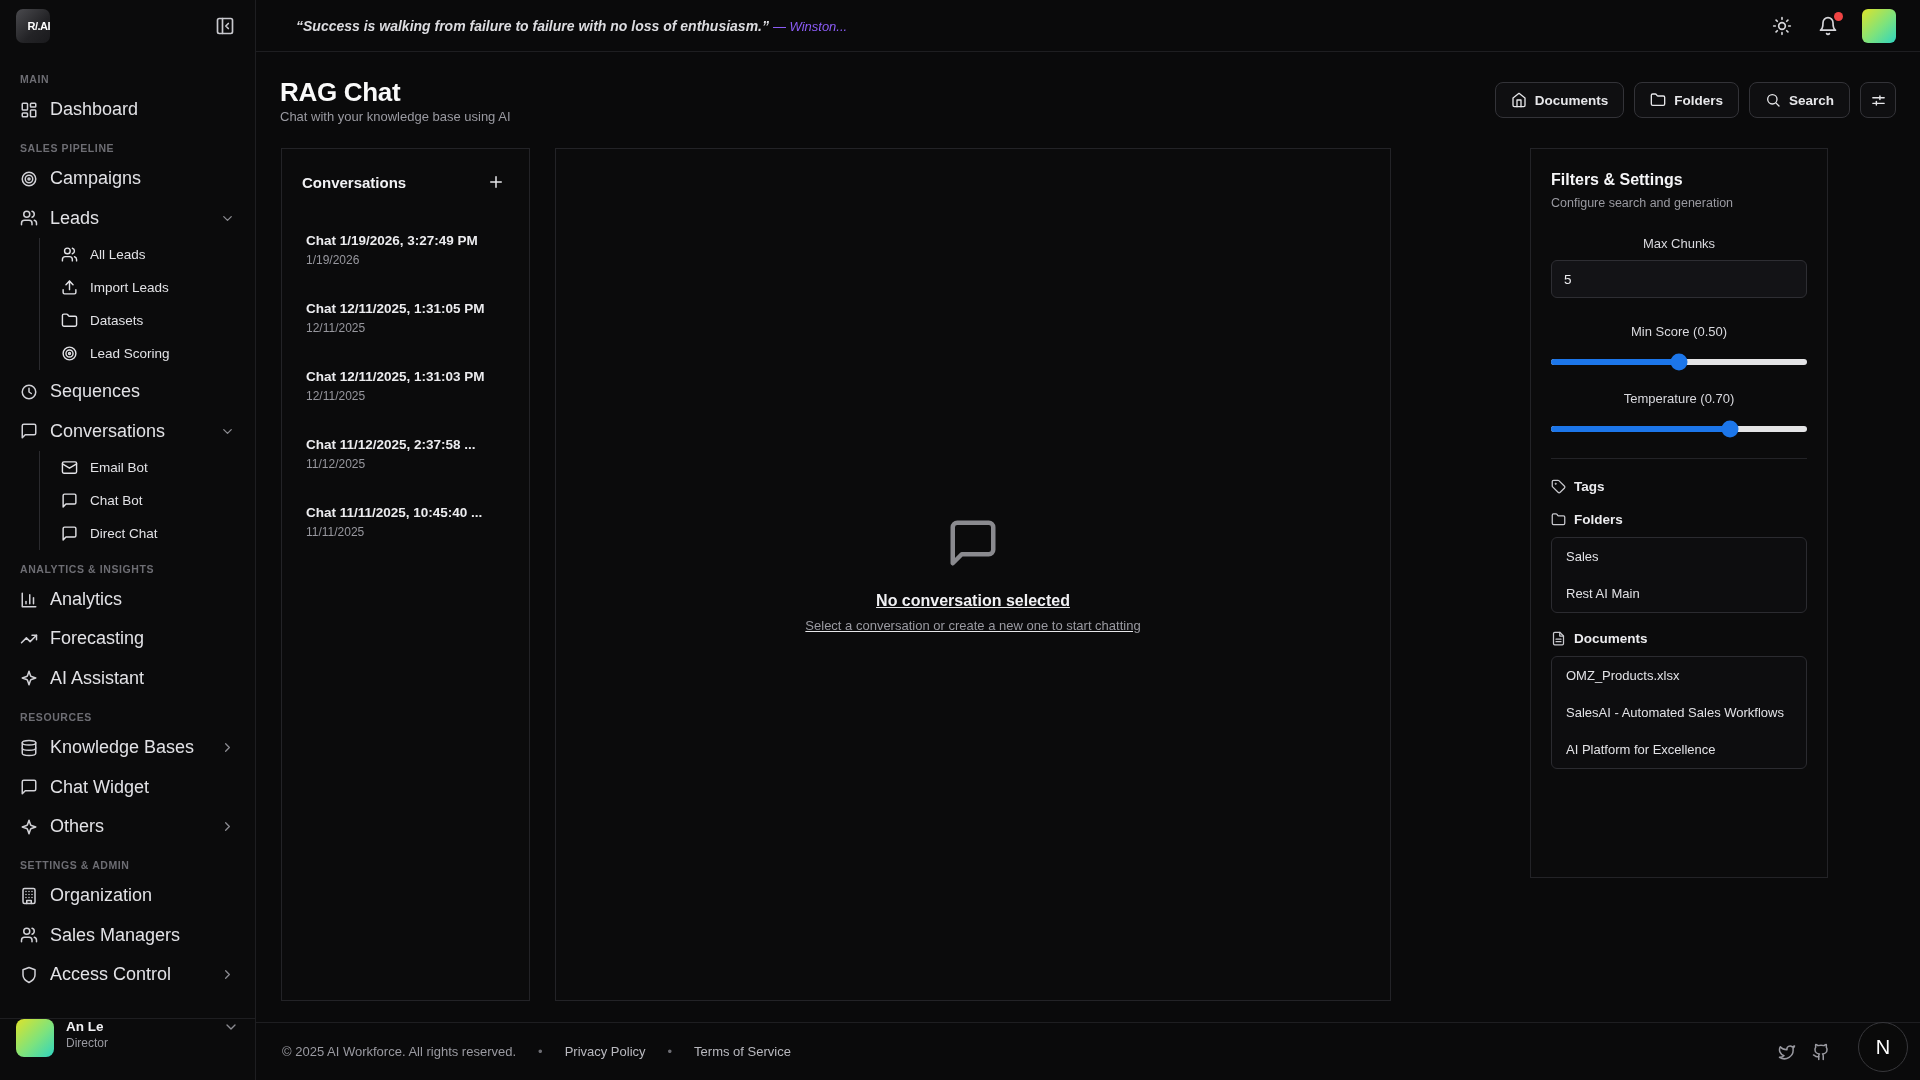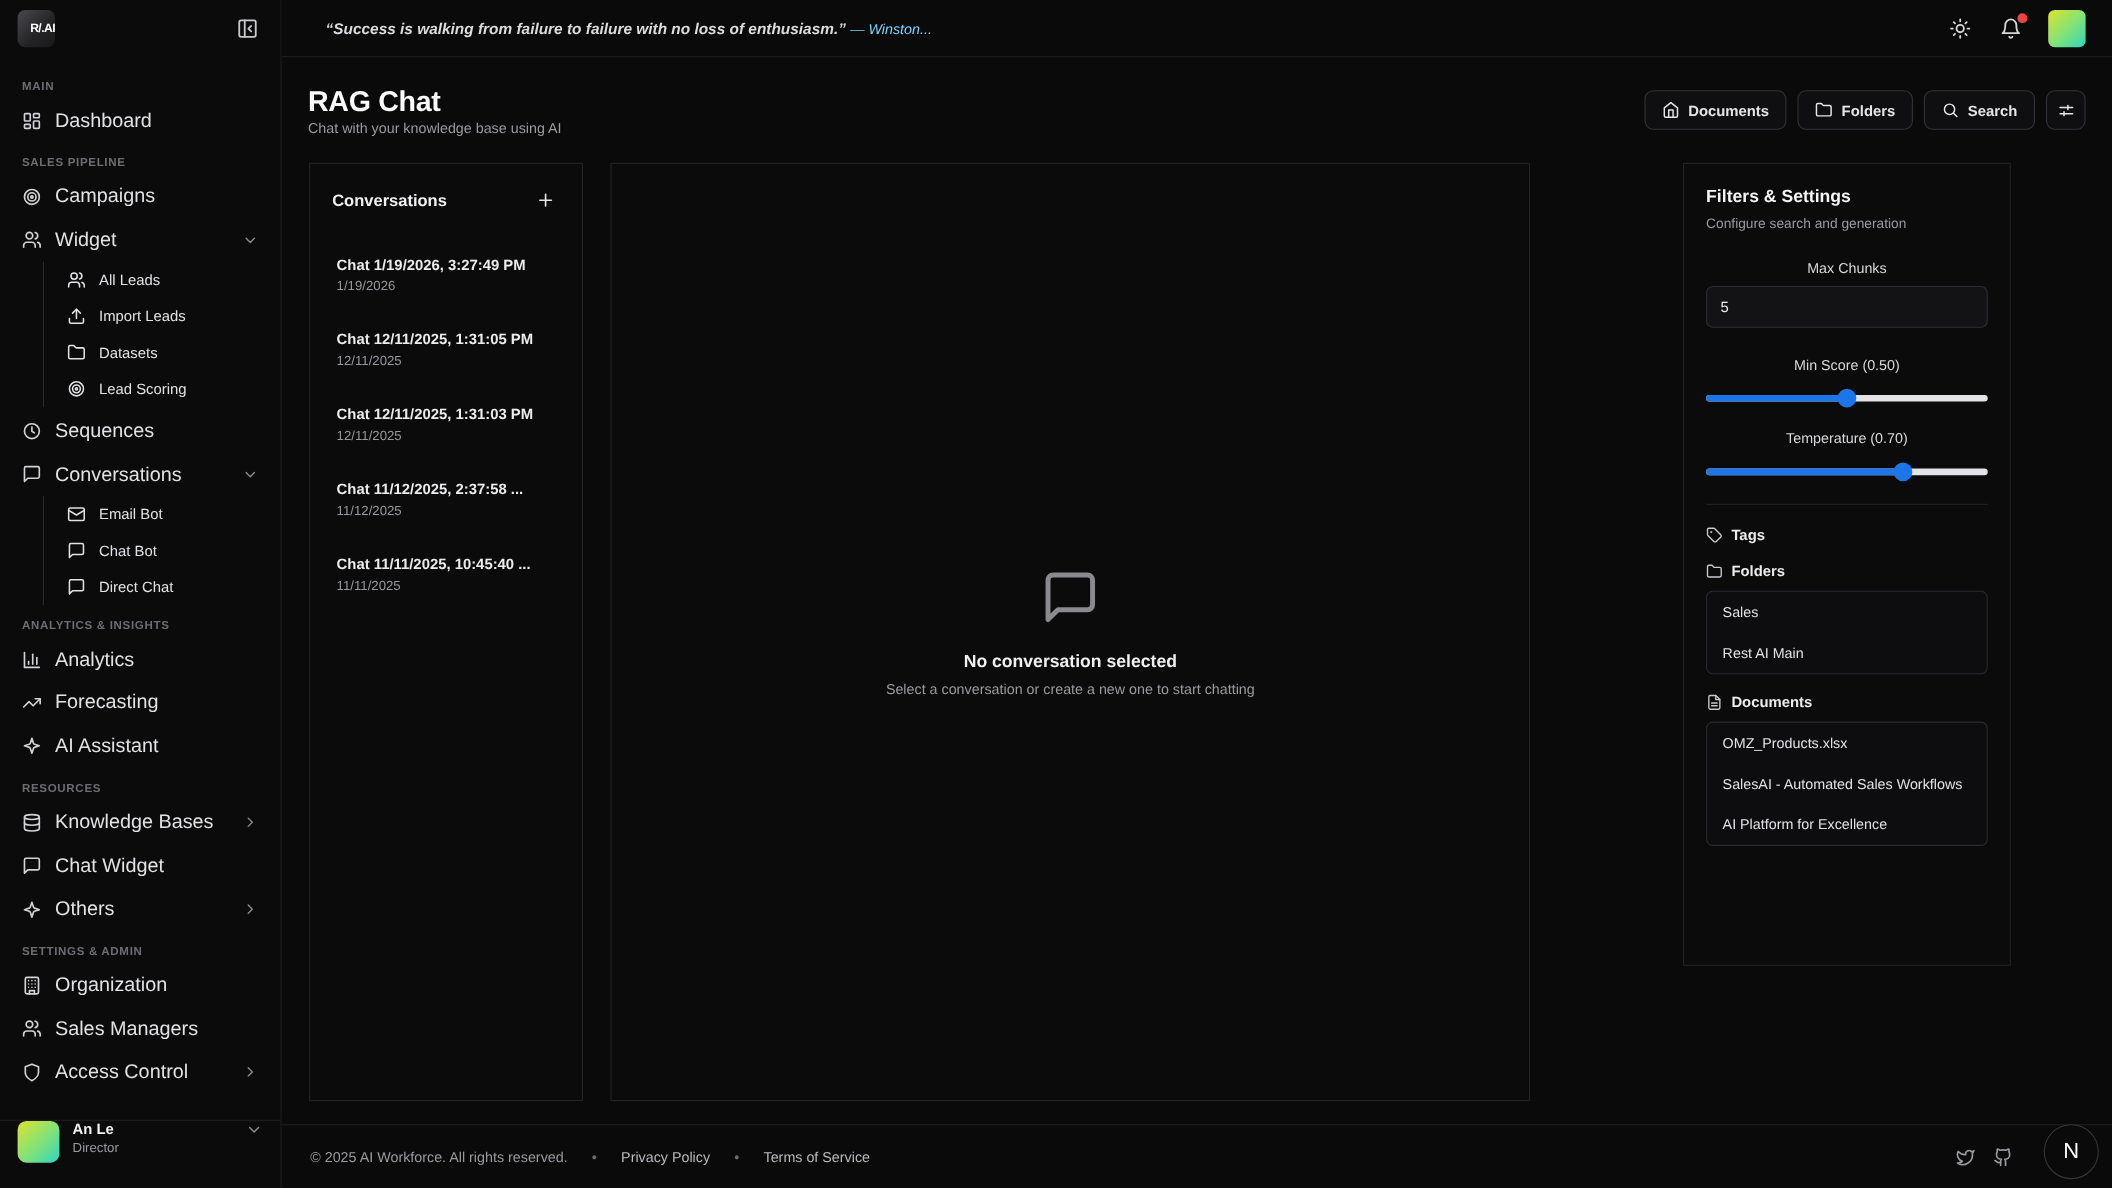--- a/index.html
+++ b/index.html
@@ -58,21 +58,21 @@
   .sidebar-user .chev { margin-left:auto; color:#8c8c92; }
 
   
   .topbar {
     position:absolute; left:256px; top:0; right:0; height:52px;
     border-bottom:1px solid #1e1e21; display:flex; align-items:center;
     padding:0 24px; background:#0a0a0b;
   }
   .quote { font-size:14px; margin-left:16px; }
   .quote-text { font-style:italic; font-weight:600; color:#dcdce0; }
-  .quote-attr { font-style:italic; color:#7dd3fc; font-size:13px;margin-top:30px; }
+  .quote-attr { font-style:italic; color:#8b5cf6; font-size:13px;margin-top:30px; }
   .topbar-right { margin-left:auto; display:flex; align-items:center; gap:22px; }
   .icon-btn { background:none; border:none; color:#d6d6da; cursor:pointer; padding:2px; position:relative; }
   .bell-dot {
     position:absolute; top:-2px; right:-3px; width:9px; height:9px;
     border-radius:50%; background:#f04444;
   }
   .topbar-avatar { width:34px; height:34px; border-radius:6px; cursor:pointer; border:none; }
 
   
   .page-head {
@@ -86,21 +86,21 @@
     height:36px; display:flex; align-items:center; gap:8px; padding:0 15px;
     background:#0f0f11; border:1px solid #333338; border-radius:8px;
     color:#e6e6e9; font-size:13.5px; font-weight:600; cursor:pointer;
     font-family:"Liberation Sans", sans-serif;
   }
   .tool-btn.icon-only { width:36px; padding:0; justify-content:center; }
 
   
   .panel { position:absolute; background:#0b0b0c; border:1px solid #232327; }
   .conv-panel { left:281px; top:148px; width:249px; height:853px; }
-  .chat-panel { left:555px; top:148px; width:836px; height:853px; display:flex; align-items:center; justify-content:center; }
+  .chat-panel { left:555px; top:148px; width:836px; height:853px; display:flex; align-items:center; justify-content:center;text-decoration:underline; }
   .filters-panel { left:1530px; top:148px; width:298px; height:730px; padding:22px 20px; }
 
   
   .conv-head { display:flex; align-items:center; justify-content:space-between; padding:20px 20px 6px; }
   .conv-title { font-size:15px; font-weight:700; color:#f1f1f4; }
   .plus-btn { background:none; border:none; color:#e6e6e9; cursor:pointer; padding:4px; }
   .conv-list { padding:22px 8px 0; }
   .conv-item { padding:10px 16px; border-radius:6px; cursor:pointer; margin-bottom:14px; }
   .conv-item-title { font-size:13.5px; font-weight:600; color:#ececef; white-space:nowrap; overflow:hidden; }
   .conv-item-date { font-size:12px; color:#97979e; margin-top:5px; }
@@ -196,21 +196,21 @@
     </div>
     <div class="nav-item">
       <span class="nicon">
           <svg width="18" height="18" viewBox="0 0 24 24" fill="none" stroke="currentColor" stroke-width="2" stroke-linecap="round" stroke-linejoin="round">
             <path d="M16 21v-2a4 4 0 0 0-4-4H6a4 4 0 0 0-4 4v2"></path>
             <circle cx="9" cy="7" r="4"></circle>
             <path d="M22 21v-2a4 4 0 0 0-3-3.87"></path>
             <path d="M16 3.13a4 4 0 0 1 0 7.75"></path>
           </svg>
         </span>
-      <span>Widget</span>
+      <span>Leads</span>
       <span class="chev">
           <svg width="15" height="15" viewBox="0 0 24 24" fill="none" stroke="currentColor" stroke-width="2" stroke-linecap="round" stroke-linejoin="round">
             <polyline points="6 9 12 15 18 9"></polyline>
           </svg>
         </span>
     </div>
     <div class="subgroup">
       <div class="subitem">
         <span class="nicon">
             <svg width="17" height="17" viewBox="0 0 24 24" fill="none" stroke="currentColor" stroke-width="2" stroke-linecap="round" stroke-linejoin="round">

